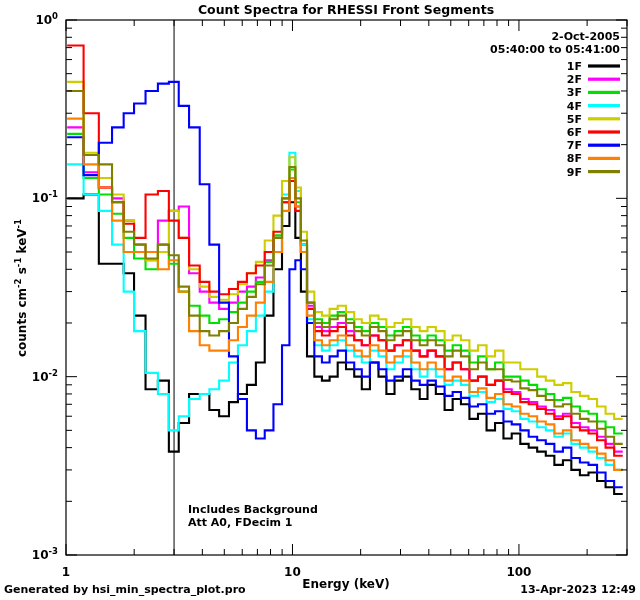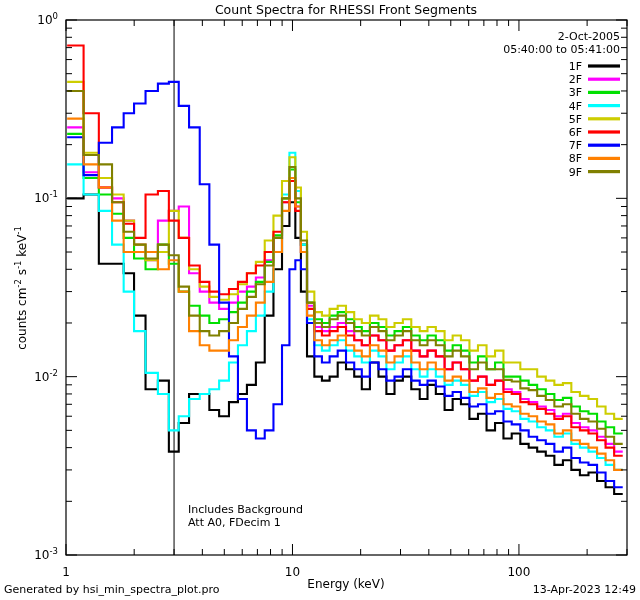--- a/index.html
+++ b/index.html
@@ -1,18 +1,18 @@
 <!DOCTYPE html>
 <html><head>
 <meta charset="utf-8">
 <style>
   html,body{margin:0;padding:0;background:#ffffff;}
   body{width:640px;height:600px;position:relative;overflow:hidden;
        font-family:"DejaVu Sans",sans-serif;color:#000;}
-  #plot-root{position:absolute;left:0;top:0;width:640px;height:600px;}
+  #plot-root{position:absolute;left:0;top:0;width:640px;height:600px;font-weight:bold;}
   svg{display:block;}
   .ttl{font-size:12.5px;font-family:"DejaVu Sans",sans-serif;}
   .tick{font-size:12px;font-family:"DejaVu Sans",sans-serif;}
   .sup{font-size:8.5px;}
   .leg{font-size:11px;font-family:"DejaVu Sans",sans-serif;}
   .foot{font-size:11px;font-family:"DejaVu Sans",sans-serif;}
   .anno{font-size:11px;font-family:"DejaVu Sans",sans-serif;}
 </style>
 </head>
 <body>

